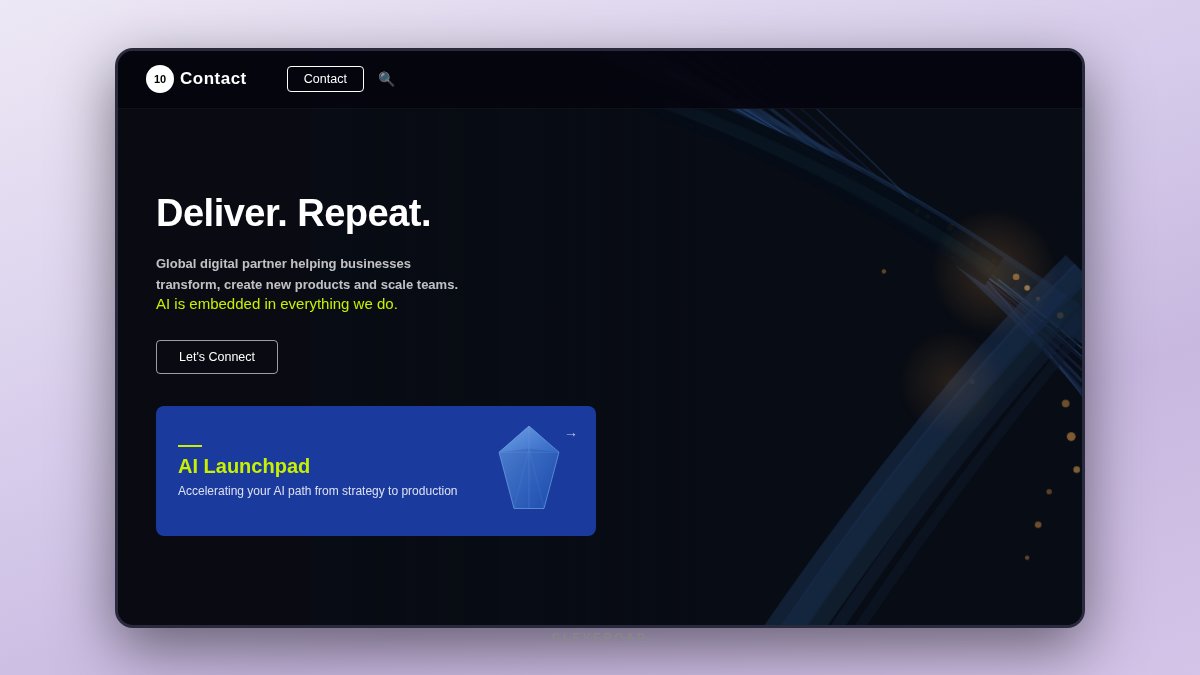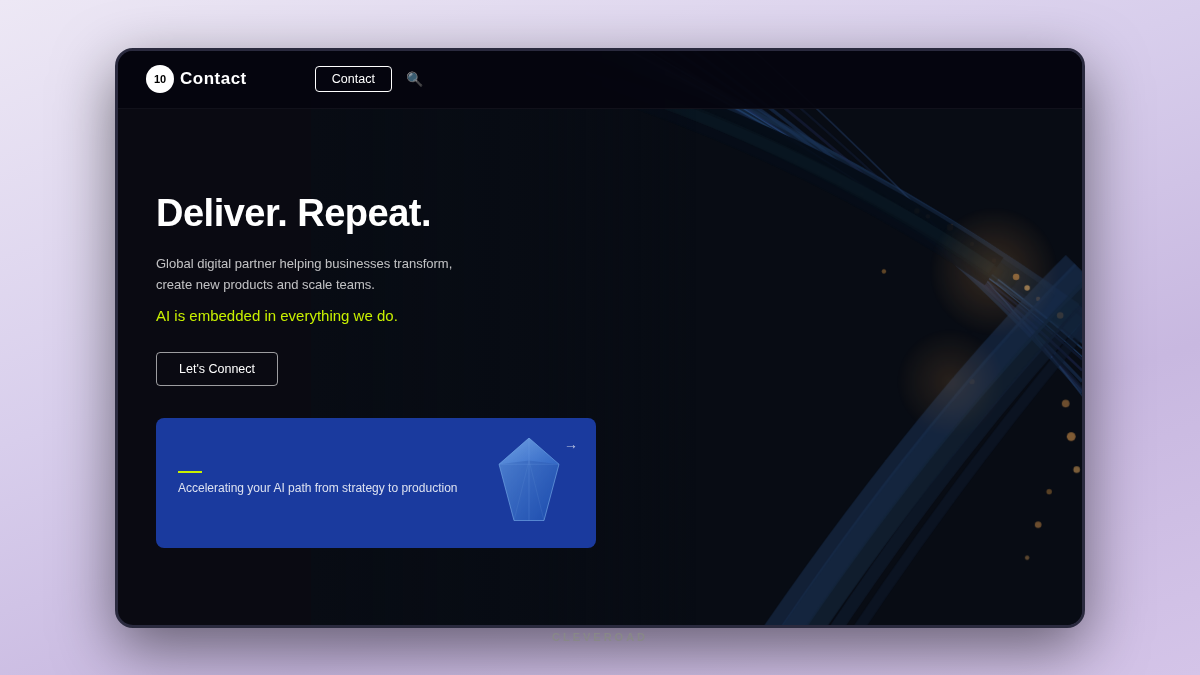--- a/index.html
+++ b/index.html
@@ -57,21 +57,20 @@
     
     .navbar {
       position: relative;
       z-index: 10;
       display: flex;
       align-items: center;
       padding: 0 28px;
       height: 58px;
       background: rgba(5,5,15,0.95);
       border-bottom: 1px solid rgba(255,255,255,0.05);
-      gap: 28px;
     }
 
     .logo {
       display: flex;
       align-items: center;
       gap: 6px;
       margin-right: 40px;
     }
 
     .logo-icon {
@@ -151,22 +150,23 @@
       font-weight: 800;
       line-height: 1.15;
       letter-spacing: -0.5px;
       margin-bottom: 18px;
     }
 
     .hero-subtitle {
       color: rgba(255,255,255,0.75);
       font-size: 13px;
       line-height: 1.6;
-      margin-bottom: 12px;
+      margin-bottom: 0;
       max-width: 320px;
+      font-weight: bold;
     }
 
     .hero-ai-text {
       color: #c8f000;
       font-size: 15px;
       font-weight: 500;
       margin-bottom: 28px;
     }
 
     .connect-btn {
@@ -361,20 +361,21 @@
           <span>Deliver. Repeat.</span>
         </h1>
         <p class="hero-subtitle">Global digital partner helping businesses transform, create new products and scale teams.</p>
         <p class="hero-ai-text">AI is embedded in everything we do.</p>
         <button class="connect-btn">Let's Connect</button>
       </div>
 
       <div class="launchpad-card">
         <div class="launchpad-content">
           <div class="launchpad-dash"></div>
+          <div class="launchpad-title">AI Launchpad</div>
           <div class="launchpad-desc">Accelerating your AI path from strategy to production</div>
         </div>
         <span class="launchpad-arrow">→</span>
 
         <svg class="launchpad-diamond" viewBox="0 0 100 120" xmlns="http://www.w3.org/2000/svg">
           <defs>
             <linearGradient id="diamGrad1" x1="0%" y1="0%" x2="100%" y2="100%">
               <stop offset="0%" stop-color="#7ab8f5" stop-opacity="0.9"></stop>
               <stop offset="100%" stop-color="#2060c0" stop-opacity="0.7"></stop>
             </linearGradient>

